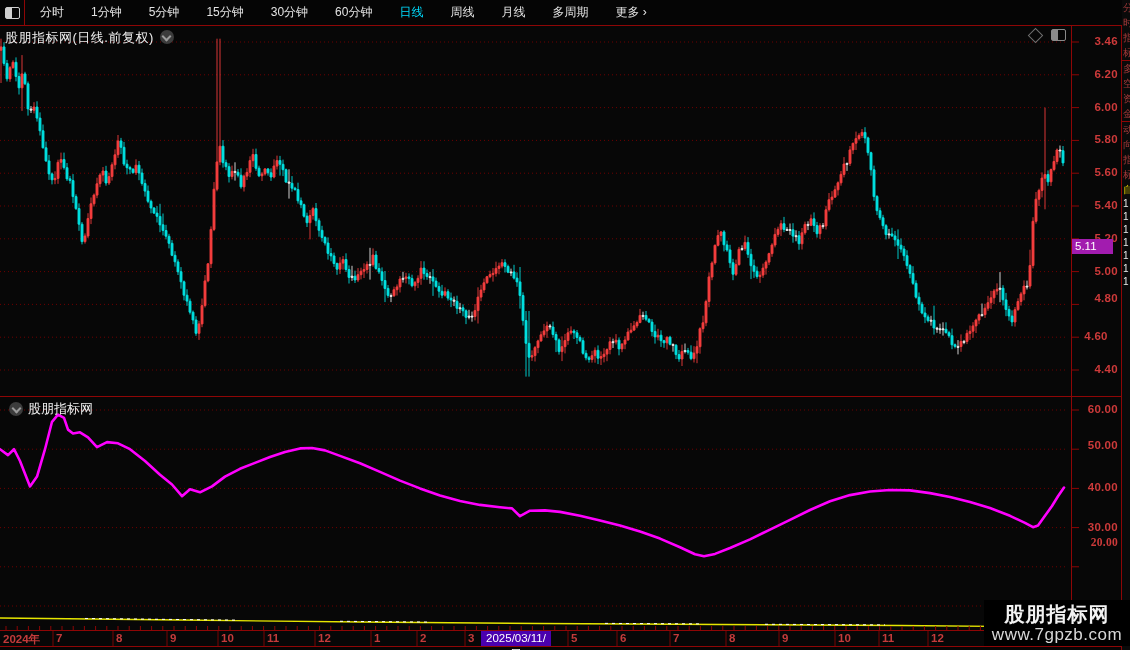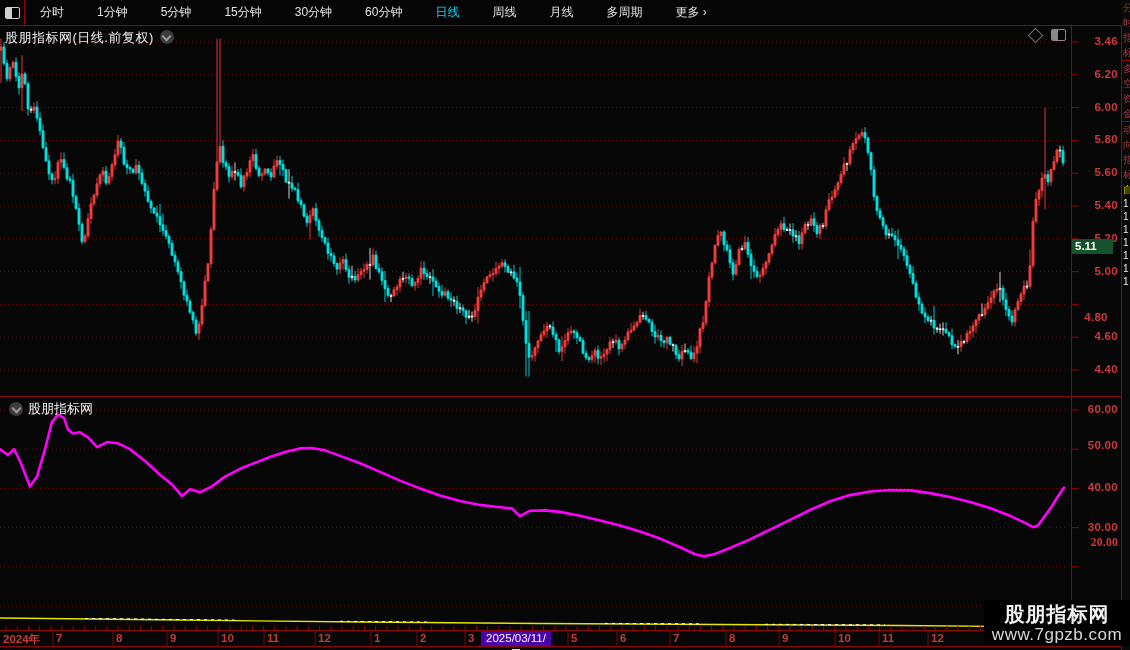--- a/index.html
+++ b/index.html
@@ -4,43 +4,43 @@
 <style>
   html,body{margin:0;padding:0;background:#000;}
   #app{position:relative;width:1130px;height:650px;background:#070707;overflow:hidden;
        font-family:"Liberation Sans","DejaVu Sans",sans-serif;-webkit-font-smoothing:none;}
   
   #toolbar{position:absolute;left:0;top:0;width:1130px;height:25px;background:#050505;z-index:6;
            display:flex;align-items:center;font-size:12px;color:#e3e3e3;}
   #tb-icon-cell{width:24px;height:25px;border-right:1px solid #8e0606;display:flex;align-items:center;justify-content:center;}
   .panel-icon{width:13px;height:10px;border:1px solid #cfcfcf;border-radius:2px;position:relative;}
   .panel-icon::after{content:"";position:absolute;left:0;top:0;bottom:0;width:6px;background:#cfcfcf;}
-  #tb-left{display:flex;align-items:center;padding-left:6px;gap:15px;}
+  #tb-left{display:flex;align-items:center;padding-left:6px;gap:9px;}
   #tb-left .tb-item{padding:0 9px;cursor:pointer;white-space:nowrap;}
   #tb-left .tb-item.active{color:#00dcff;}
   #tb-spacer{flex:1;}
   #tb-right{display:flex;align-items:stretch;height:25px;}
   #tb-right .tb-cell{border-left:1px solid #8e0606;padding:0 10px;display:flex;align-items:center;white-space:nowrap;cursor:pointer;}
   #tb-right .tb-cell:last-child{border-right:1px solid #8e0606;}
   
   .hline{position:absolute;left:0;width:1130px;height:1px;background:#8e0606;z-index:4;}
   .vline{position:absolute;width:1px;background:#8e0606;z-index:4;}
   
   #chart-title{position:absolute;left:5px;top:29px;color:#efefef;font-size:13px;z-index:5;letter-spacing:.5px;}
   .chev-circle{display:inline-block;width:14px;height:14px;border-radius:50%;background:#3c3c3c;position:relative;vertical-align:-2px;margin-left:6px;}
   .chev-circle::after{content:"";position:absolute;left:3.5px;top:3px;width:5px;height:5px;border-right:2px solid #9a9a9a;border-bottom:2px solid #9a9a9a;transform:rotate(45deg);}
   #title-icons{position:absolute;left:1030px;top:29px;z-index:5;display:flex;gap:10px;align-items:center;}
   .diamond-icon{width:9px;height:9px;border:1px solid #6e6e6e;transform:rotate(45deg);}
   .panel-icon.gray{border-color:#8a8a8a;}
   .panel-icon.gray::after{background:#8a8a8a;}
   #sub-title{position:absolute;left:3px;top:400px;color:#efefef;font-size:13px;z-index:5;display:flex;align-items:center;gap:5px;}
   
   .axis-label{position:absolute;left:1074px;width:44px;text-align:right;font-size:11.5px;color:#cd3a3a;z-index:3;font-weight:bold;letter-spacing:.3px;}
-  #price-badge{position:absolute;left:1072px;top:239px;width:38px;height:15px;background:#14532d;color:#fff;
-               font-size:11.5px;line-height:15px;padding-left:3px;z-index:5;font-weight:bold;}
+  #price-badge{position:absolute;left:1072px;top:239px;width:38px;height:15px;background:#a21caf;color:#fff;
+               font-size:11.5px;line-height:15px;padding-left:3px;z-index:5;}
   
   #date-row{position:absolute;left:0;top:631px;width:1130px;height:15px;z-index:3;}
   .month-label{position:absolute;top:1px;font-size:11.5px;color:#c33b3b;font-weight:bold;}
   #date-badge{position:absolute;left:481px;top:631px;width:70px;height:15px;background:#4a01ae;color:#fff;
               font-size:11.5px;line-height:15px;text-align:center;z-index:5;}
   
   #right-strip{position:absolute;left:1122px;top:0;width:8px;height:650px;background:#0a0a0a;z-index:6;overflow:hidden;}
   #right-strip .frag{color:#a33a3a;font-size:10px;display:block;margin-left:1px;line-height:15px;}
   #right-strip .frag.yellow{color:#d8c800;}
   #right-strip .frag.white{color:#e8e8e8;line-height:13px;}
@@ -277,22 +277,22 @@
 
   <div id="price-axis">
       <div class="axis-label" style="top: 35px;">3.46</div>
       <div class="axis-label" style="top: 67.8px;">6.20</div>
       <div class="axis-label" style="top: 100.6px;">6.00</div>
       <div class="axis-label" style="top: 133.4px;">5.80</div>
       <div class="axis-label" style="top: 166.2px;">5.60</div>
       <div class="axis-label" style="top: 199px;">5.40</div>
       <div class="axis-label" style="top: 231.8px;">5.20</div>
       <div class="axis-label" style="top: 264.6px;">5.00</div>
-      <div class="axis-label" style="top: 311px; text-align: center;">4.80</div>
-      <div class="axis-label" style="top: 330.2px;">4.60</div>
+      <div class="axis-label" style="top: 292px;">4.80</div>
+      <div class="axis-label" style="top: 330.2px; text-align: center;">4.60</div>
       <div class="axis-label" style="top: 363px;">4.40</div>
     </div>
   <div id="sub-axis">
       <div class="axis-label" style="top: 403px;">60.00</div>
       <div class="axis-label" style="top: 439px;">50.00</div>
       <div class="axis-label" style="top: 481.4px;">40.00</div>
       <div class="axis-label" style="top: 520.6px;">30.00</div>
       <div class="axis-label" style="top: 536px; font-family: Liberation Serif, serif;">20.00</div>
     </div>
   <div id="price-badge">5.11</div>

